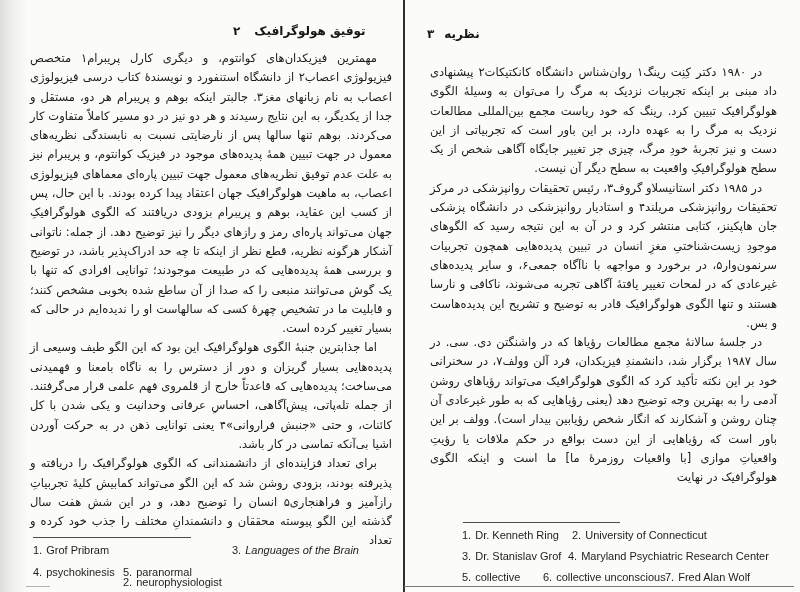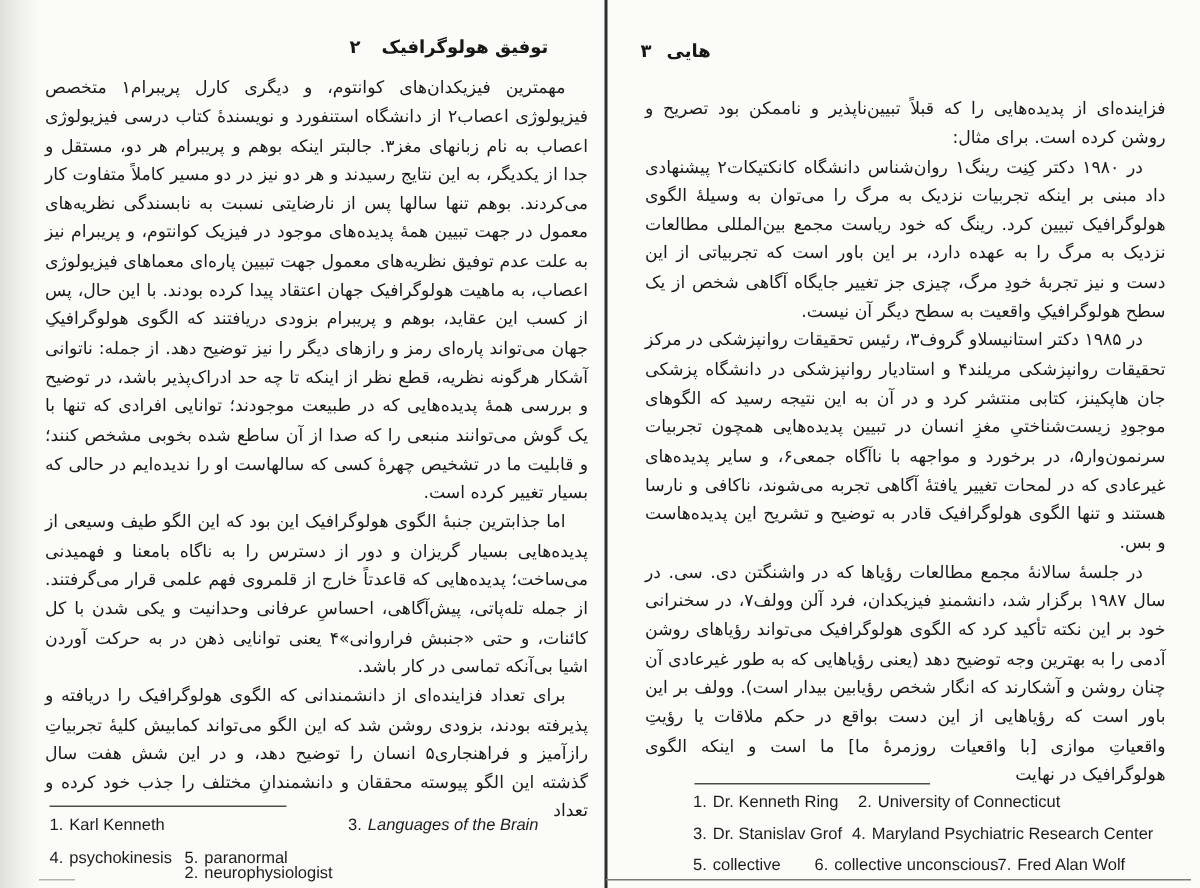--- a/index.html
+++ b/index.html
@@ -62,42 +62,41 @@
 
 <div class="body-text" id="body-left">
   <p class="ind">مهمترین فیزیکدان‌های کوانتوم، و دیگری کارل پریبرام۱ متخصص فیزیولوژی اعصاب۲ از دانشگاه استنفورد و نویسندهٔ کتاب درسی فیزیولوژی اعصاب به نام زبانهای مغز۳. جالبتر اینکه بوهم و پریبرام هر دو، مستقل و جدا از یکدیگر، به این نتایج رسیدند و هر دو نیز در دو مسیر کاملاً متفاوت کار می‌کردند. بوهم تنها سالها پس از نارضایتی نسبت به نابسندگی نظریه‌های معمول در جهت تبیین همهٔ پدیده‌های موجود در فیزیک کوانتوم، و پریبرام نیز به علت عدم توفیق نظریه‌های معمول جهت تبیین پاره‌ای معماهای فیزیولوژی اعصاب، به ماهیت هولوگرافیک جهان اعتقاد پیدا کرده بودند. با این حال، پس از کسب این عقاید، بوهم و پریبرام بزودی دریافتند که الگوی هولوگرافیکِ جهان می‌تواند پاره‌ای رمز و رازهای دیگر را نیز توضیح دهد. از جمله: ناتوانی آشکار هرگونه نظریه، قطع نظر از اینکه تا چه حد ادراک‌پذیر باشد، در توضیح و بررسی همهٔ پدیده‌هایی که در طبیعت موجودند؛ توانایی افرادی که تنها با یک گوش می‌توانند منبعی را که صدا از آن ساطع شده بخوبی مشخص کنند؛ و قابلیت ما در تشخیص چهرهٔ کسی که سالهاست او را ندیده‌ایم در حالی که بسیار تغییر کرده است.</p>
   <p class="ind">اما جذابترین جنبهٔ الگوی هولوگرافیک این بود که این الگو طیف وسیعی از پدیده‌هایی بسیار گریزان و دور از دسترس را به ناگاه بامعنا و فهمیدنی می‌ساخت؛ پدیده‌هایی که قاعدتاً خارج از قلمروی فهم علمی قرار می‌گرفتند. از جمله تله‌پاتی، پیش‌آگاهی، احساسِ عرفانی وحدانیت و یکی شدن با کل کائنات، و حتی «جنبش فراروانی»۴ یعنی توانایی ذهن در به حرکت آوردن اشیا بی‌آنکه تماسی در کار باشد.</p>
   <p class="ind">برای تعداد فزاینده‌ای از دانشمندانی که الگوی هولوگرافیک را دریافته و پذیرفته بودند، بزودی روشن شد که این الگو می‌تواند کمابیش کلیهٔ تجربیاتِ رازآمیز و فراهنجاری۵ انسان را توضیح دهد، و در این شش هفت سال گذشته این الگو پیوسته محققان و دانشمندانِ مختلف را جذب خود کرده و تعداد</p>
 </div>
 
 <div class="fn-divider" id="fnd-left"></div>
 
 <span class="fn fl1">
-  <span>1.</span><span class="fn-text">Karl Kenneth</span>
+  <span>1.</span><span class="fn-text">Grof Pribram</span>
 </span>
 <span class="fn fl2">
   <span>2.</span><span class="fn-text">neurophysiologist</span>
 </span>
 <span class="fn fl3">
   <span>3.</span><span class="fn-text italic">Languages of the Brain</span>
 </span>
 <span class="fn fl4">
   <span>4.</span><span class="fn-text">psychokinesis</span>
 </span>
 <span class="fn fl5">
   <span>5.</span><span class="fn-text">paranormal</span>
 </span>
 
 <div class="run-head" id="head-right">
   <span class="pnum">۳</span>
-  <span class="rtitle">هایی</span>
+  <span class="rtitle">نظریه</span>
 </div>
 
 <div class="body-text" id="body-right">
-  <p>فزاینده‌ای از پدیده‌هایی را که قبلاً تبیین‌ناپذیر و ناممکن بود تصریح و روشن کرده است. برای مثال:</p>
   <p class="ind">در ۱۹۸۰ دکتر کِنِت رینگ۱ روان‌شناس دانشگاه کانکتیکات۲ پیشنهادی داد مبنی بر اینکه تجربیات نزدیک به مرگ را می‌توان به وسیلهٔ الگوی هولوگرافیک تبیین کرد. رینگ که خود ریاست مجمع بین‌المللی مطالعات نزدیک به مرگ را به عهده دارد، بر این باور است که تجربیاتی از این دست و نیز تجربهٔ خودِ مرگ، چیزی جز تغییر جایگاه آگاهی شخص از یک سطح هولوگرافیکِ واقعیت به سطح دیگر آن نیست.</p>
   <p class="ind">در ۱۹۸۵ دکتر استانیسلاو گروف۳، رئیس تحقیقات روانپزشکی در مرکز تحقیقات روانپزشکی مریلند۴ و استادیار روانپزشکی در دانشگاه پزشکی جان هاپکینز، کتابی منتشر کرد و در آن به این نتیجه رسید که الگوهای موجودِ زیست‌شناختیِ مغزِ انسان در تبیین پدیده‌هایی همچون تجربیات سرنمون‌وار۵، در برخورد و مواجهه با ناآگاه جمعی۶، و سایر پدیده‌های غیرعادی که در لمحات تغییر یافتهٔ آگاهی تجربه می‌شوند، ناکافی و نارسا هستند و تنها الگوی هولوگرافیک قادر به توضیح و تشریح این پدیده‌هاست و بس.</p>
   <p class="ind">در جلسهٔ سالانهٔ مجمع مطالعات رؤیاها که در واشنگتن دی. سی. در سال ۱۹۸۷ برگزار شد، دانشمندِ فیزیکدان، فرد آلن وولف۷، در سخنرانی خود بر این نکته تأکید کرد که الگوی هولوگرافیک می‌تواند رؤیاهای روشن آدمی را به بهترین وجه توضیح دهد (یعنی رؤیاهایی که به طور غیرعادی آن چنان روشن و آشکارند که انگار شخص رؤیابین بیدار است). وولف بر این باور است که رؤیاهایی از این دست بواقع در حکم ملاقات یا رؤیتِ واقعیاتِ موازی [با واقعیات روزمرهٔ ما] ما است و اینکه الگوی هولوگرافیک در نهایت</p>
 </div>
 
 <div class="fn-divider" id="fnd-right"></div>
 
 <span class="fn fr1">
   <span>1.</span><span class="fn-text">Dr. Kenneth Ring</span>
 </span>

